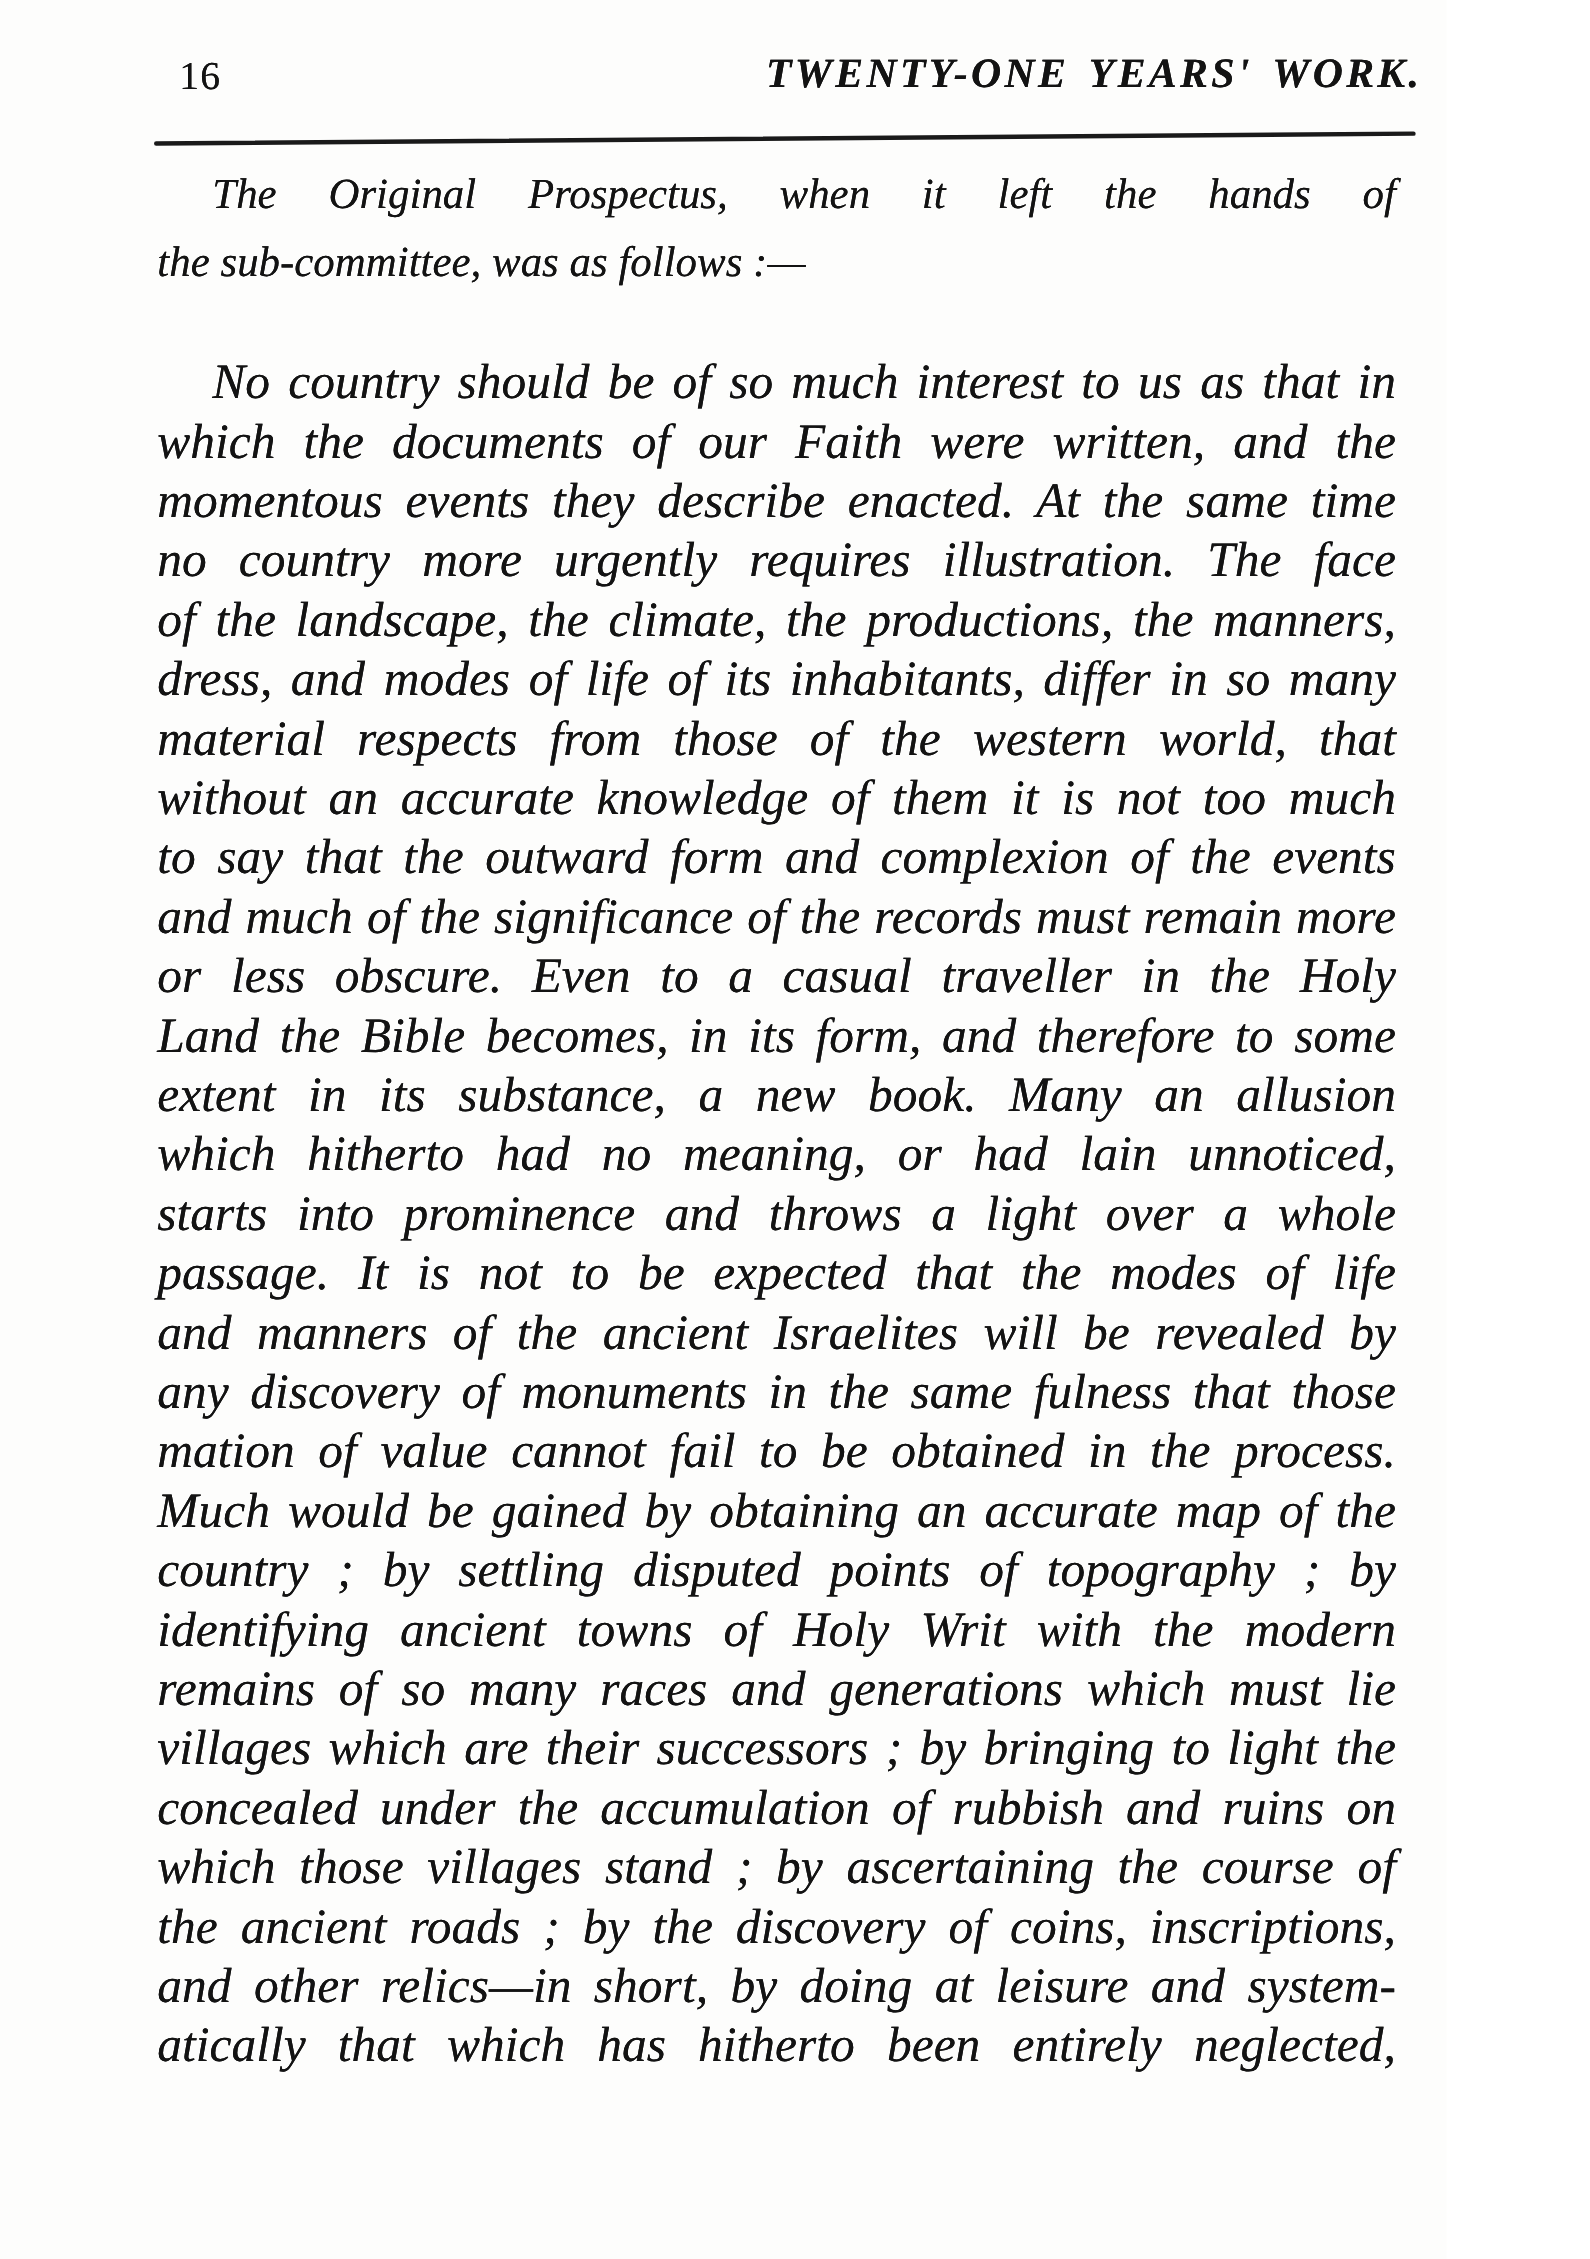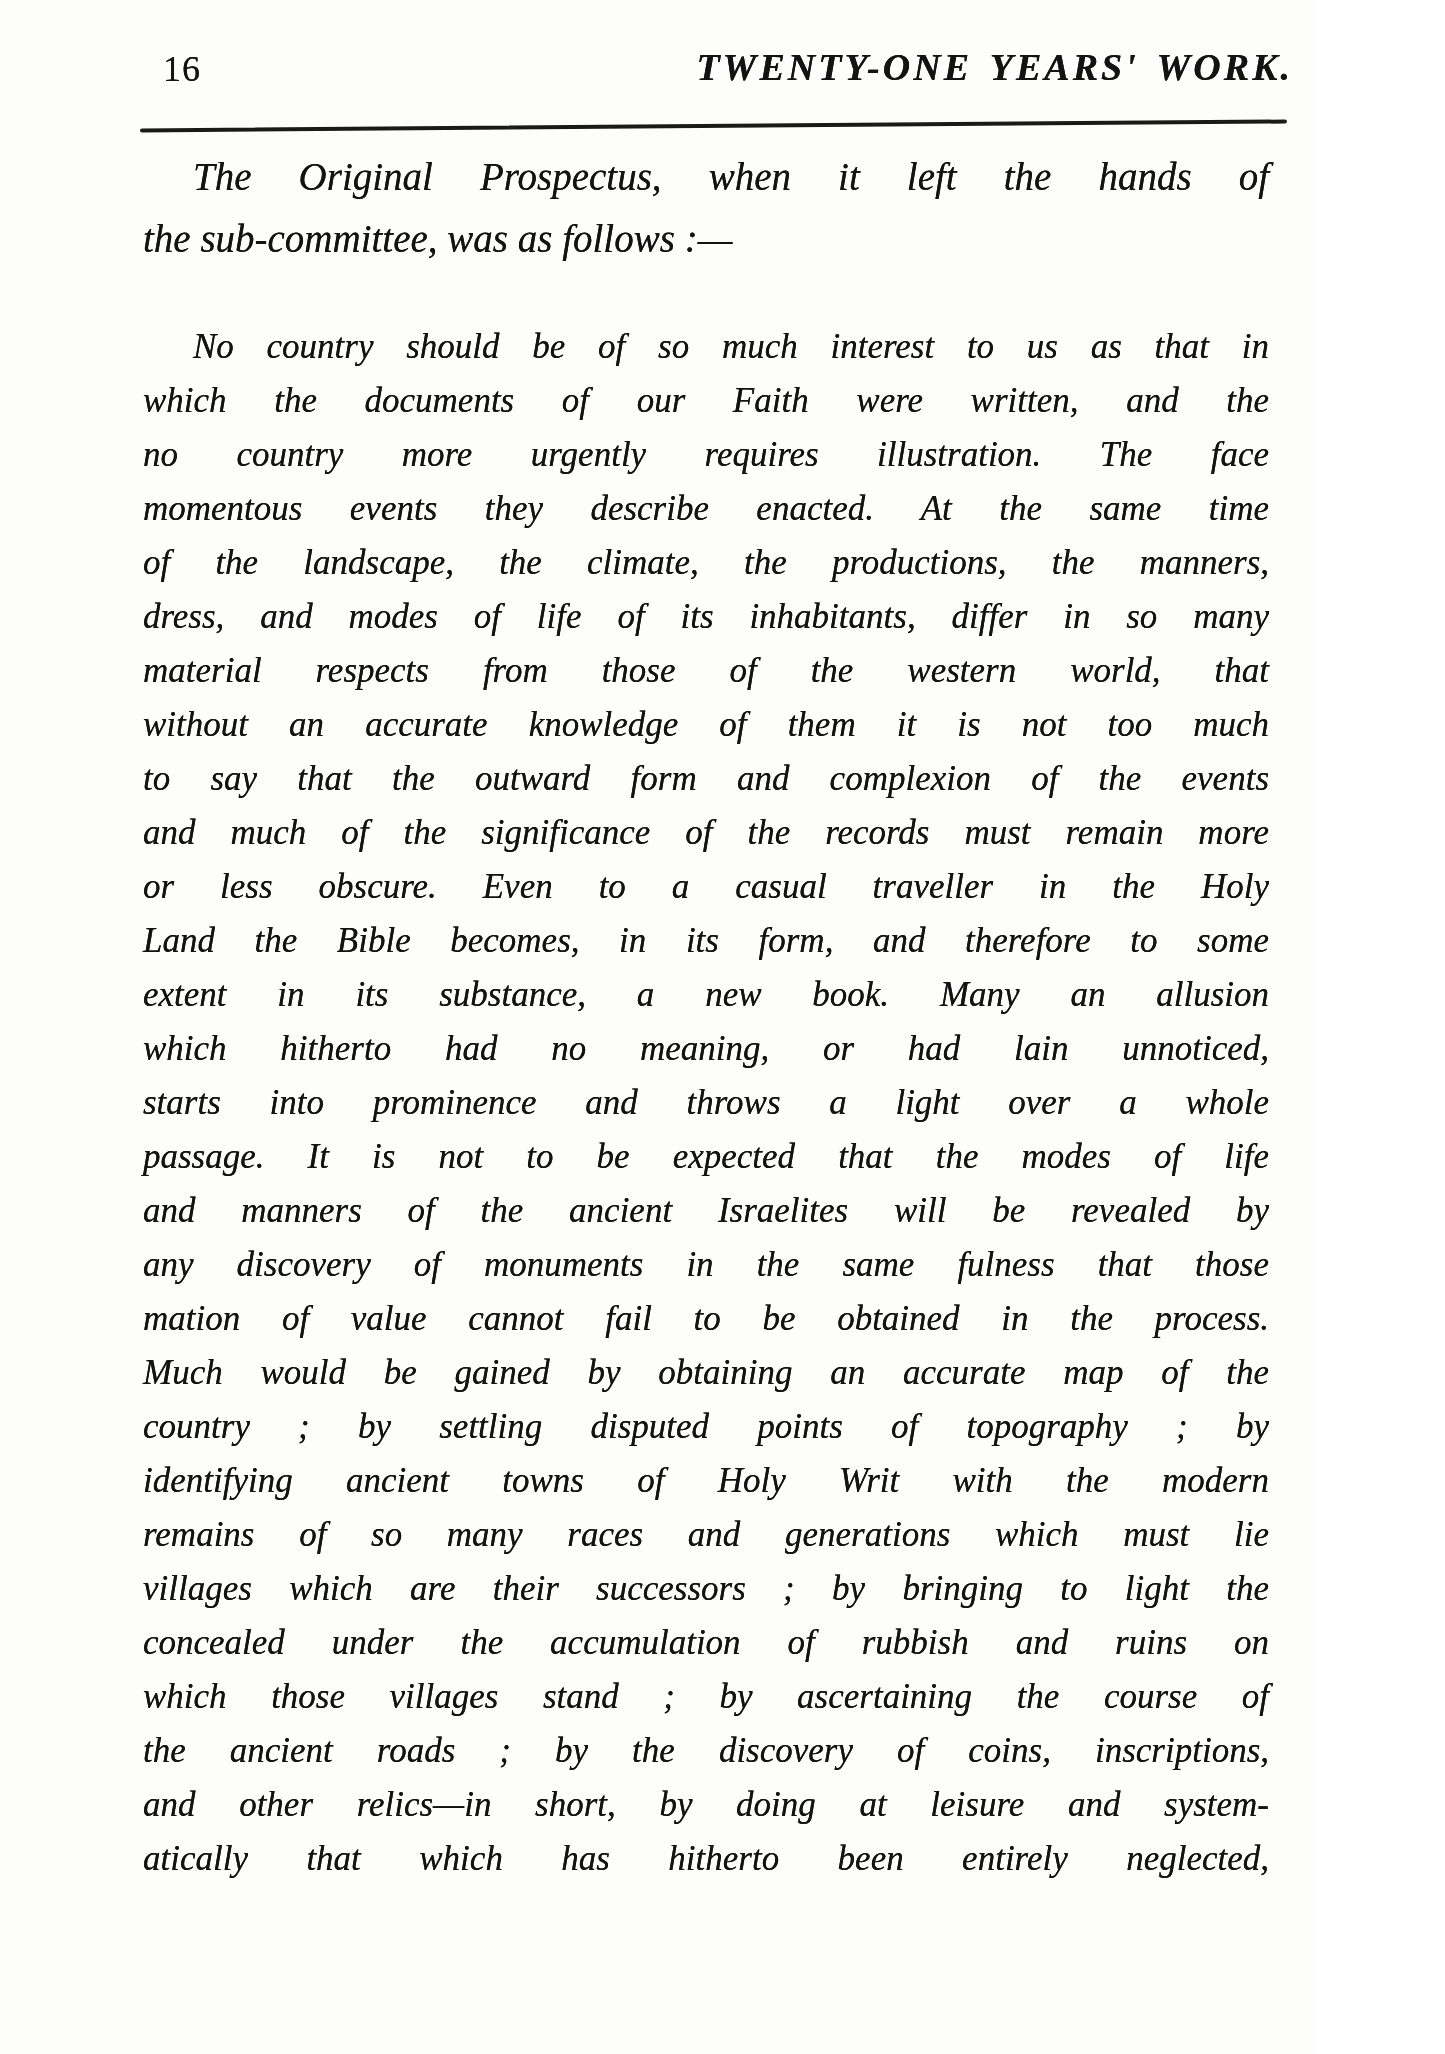--- a/index.html
+++ b/index.html
@@ -63,21 +63,21 @@
   .quote-block { top: 320px; }
   .line {
     text-align: justify;
     text-align-last: justify;
   }
   .il {
     font-size: 39px;
     line-height: 62px;
   }
   .ql {
-    font-size: 35px;
+    font-size: 45px;
     line-height: 54px;
   }
   .first { text-indent: 50px; }
   .flush-last { text-align-last: left; }
 </style>
 </head>
 <body>
 
 <div class="page scan">
 
@@ -88,22 +88,22 @@
   <div class="header-rule"></div>
 
   <div class="textblock intro-block">
     <div class="line il first">The Original Prospectus, when it left the hands of</div>
     <div class="line il flush-last">the sub-committee, was as follows :—</div>
   </div>
 
   <div class="textblock quote-block">
     <div class="line ql first">No country should be of so much interest to us as that in</div>
     <div class="line ql">which the documents of our Faith were written, and the</div>
+    <div class="line ql">momentous events they describe enacted.  At the same time</div>
     <div class="line ql">no country more urgently requires illustration.  The face</div>
-    <div class="line ql">momentous events they describe enacted.  At the same time</div>
     <div class="line ql">of the landscape, the climate, the productions, the manners,</div>
     <div class="line ql">dress, and modes of life of its inhabitants, differ in so many</div>
     <div class="line ql">material respects from those of the western world, that</div>
     <div class="line ql">without an accurate knowledge of them it is not too much</div>
     <div class="line ql">to say that the outward form and complexion of the events</div>
     <div class="line ql">and much of the significance of the records must remain more</div>
     <div class="line ql">or less obscure.  Even to a casual traveller in the Holy</div>
     <div class="line ql">Land the Bible becomes, in its form, and therefore to some</div>
     <div class="line ql">extent in its substance, a new book.  Many an allusion</div>
     <div class="line ql">which hitherto had no meaning, or had lain unnoticed,</div>

